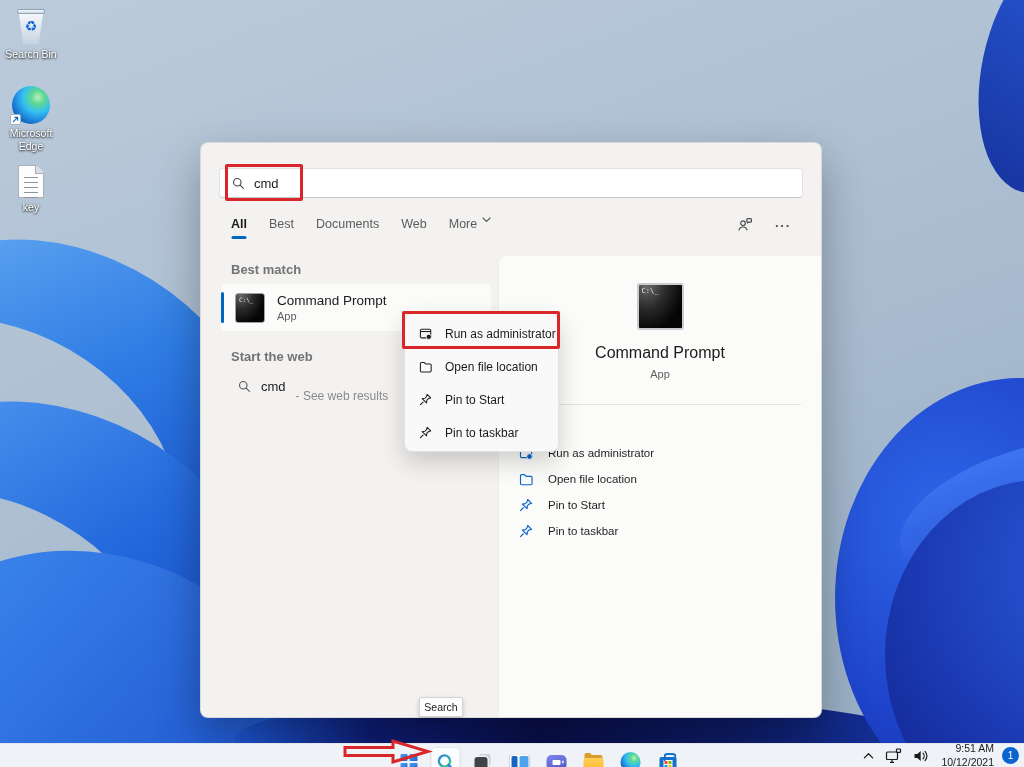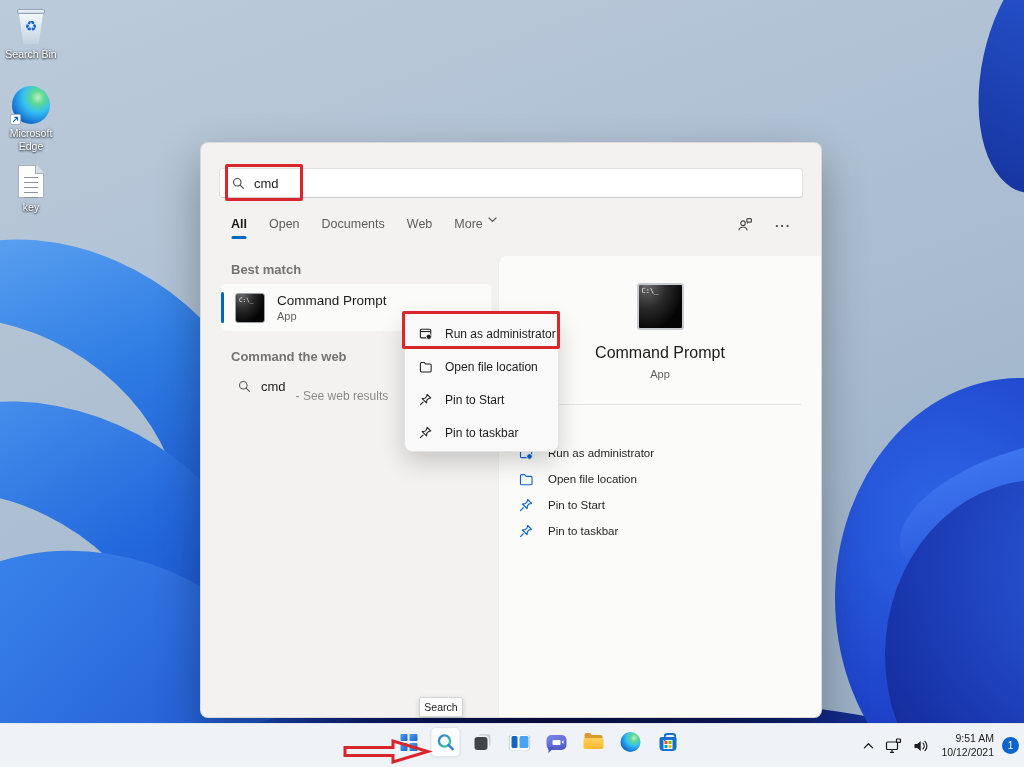--- a/index.html
+++ b/index.html
@@ -107,21 +107,21 @@
 
   .redbox { position:absolute; border:3px solid #d9262b; border-radius:2px; z-index:25; pointer-events:none; }
   .rb-search { left:24px; top:21px; width:78px; height:37px; }
   .rb-menu { left:201px; top:168px; width:158px; height:38px; }
 
   .tooltip { position:absolute; left:218px; top:554px; width:44px; height:20px; background:#fdfdfd;
     border:1px solid #d5d5d5; border-radius:2px; box-shadow:0 2px 5px rgba(0,0,0,.18);
     display:flex; align-items:center; justify-content:center; font-size:10.5px; color:#1b1b1b; z-index:12; }
 
   
-  .taskbar { position:absolute; left:0; right:0; bottom:0; height:44px; background:#eff2f6;
+  .taskbar { position:absolute; left:0; right:0; bottom:0; height:24px; background:#eff2f6;
     border-top:1px solid rgba(0,0,0,.05); z-index:15; }
   .tb-icons { position:absolute; left:50%; transform:translateX(calc(-50% + 26px)); top:3px;
     display:flex; gap:7px; }
   .tbtn { width:30px; height:30px; border-radius:5px; display:flex; align-items:center; justify-content:center; }
   .tbtn.active { background:#fbfdfe; border:1px solid #e2e7ed; box-shadow:0 1px 2px rgba(0,0,0,.06); }
   .win-logo { width:17px; height:17px; display:grid; grid-template-columns:1fr 1fr; grid-template-rows:1fr 1fr; gap:2px; }
   .win-logo span { background:linear-gradient(135deg,#4f9df0,#1766d3); border-radius:1px; }
   .tv-back { position:absolute; top:7px; right:7px; width:12px; height:12px; background:#ccd3da; border-radius:2.5px; }
   .tv-front { position:absolute; bottom:7px; left:7px; width:13px; height:13px; background:#3f444b;
     border-radius:3px; box-shadow:0 0 0 1.5px #eff2f6; }
@@ -260,21 +260,21 @@
         </svg>
       <span>cmd</span>
     </div>
     <div class="redbox rb-search"></div>
 
     <div class="tabs">
       <div class="tab active">
           <span>All</span>
         </div>
       <div class="tab">
-          <span>Open</span>
+          <span>Best</span>
         </div>
       <div class="tab">
           <span>Documents</span>
         </div>
       <div class="tab">
           <span>Web</span>
         </div>
       <div class="tab">
           <span>More</span>
         <svg width="9" height="6" viewBox="0 0 9 6">
@@ -297,21 +297,21 @@
     <div class="sec-label" style="top:119px;">Best match</div>
     <div class="bm-item">
       <div class="bm-accent"></div>
       <div class="cmdicon cmd-sm"></div>
       <div>
         <div class="bm-title">Command Prompt</div>
         <div class="bm-sub">App</div>
       </div>
     </div>
 
-    <div class="sec-label" style="top:206px;">Command the web</div>
+    <div class="sec-label" style="top:206px;">Start the web</div>
     <div class="web-item">
       <svg width="13" height="13" viewBox="0 0 16 16">
           <g fill="none" stroke="#555" stroke-width="1.4">
             <circle cx="6.5" cy="6.5" r="4.6"></circle>
             <line x1="10" y1="10" x2="14" y2="14" stroke-linecap="round"></line>
           </g>
         </svg>
       <span class="web-q">cmd</span>
       <span class="web-hint">- See web results</span>
     </div>

